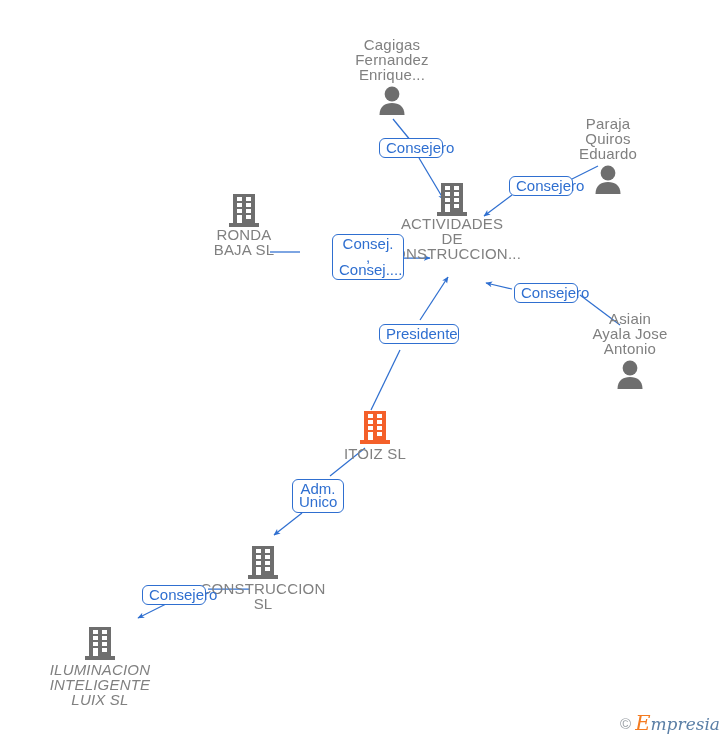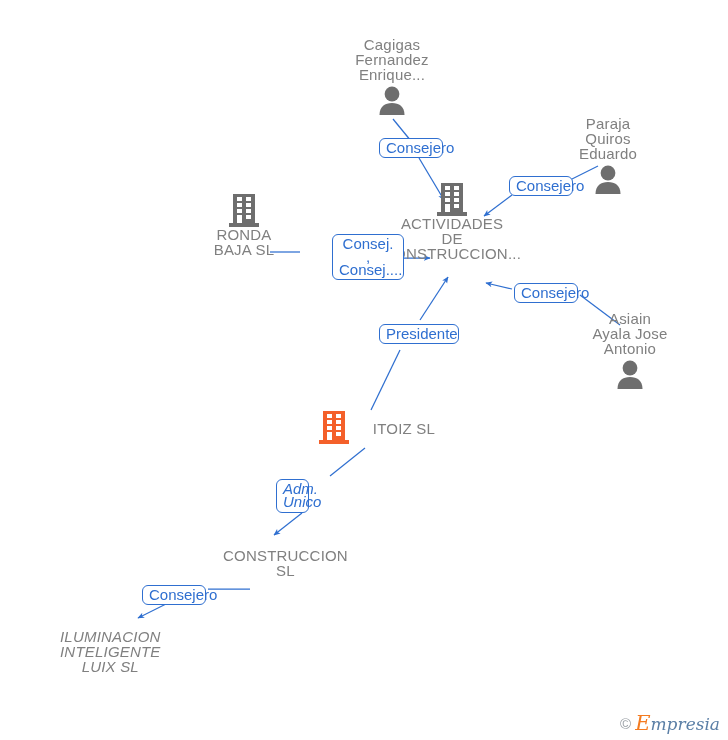--- a/index.html
+++ b/index.html
@@ -42,21 +42,21 @@
   }
   .node.highlight .node-label {
     color: #808080;
   }
   .node-icon {
     display: block;
     margin: 0 auto;
   }
   .node.company .node-label { order: 2; }
   .node-inner { display: flex; flex-direction: column; align-items: center; }
-  .node.label-below .node-inner { flex-direction: row; gap: 20px; }
+  .node.label-below .node-inner { flex-direction: column; }
   .node.label-above .node-inner { flex-direction: column; }
   .node.label-above .node-label { margin-bottom: 3px; }
   .node.label-below .node-label { margin-top: 2px; }
 
   
   .edge-label {
     position: absolute;
     box-sizing: border-box;
     background: #ffffff;
     border: 1px solid #2f6fd0;
@@ -255,21 +255,21 @@
         </div>
       </div>
     </div>
   <div id="labels-layer">
       <div class="edge-label" style="left: 379px; top: 138px; width: 64px; min-height: 19px;">Consejero</div>
       <div class="edge-label" style="left: 509px; top: 176px; width: 64px; min-height: 19px;">Consejero</div>
       <div class="edge-label" style="left: 514px; top: 283px; width: 64px; min-height: 19px;">Consejero</div>
       <div class="edge-label" style="left: 300px; top: 234px; width: 72px; min-height: 34px; margin-left: 32px;">Consej. ,
 Consej....</div>
       <div class="edge-label" style="left: 379px; top: 324px; width: 80px; min-height: 19px;">Presidente</div>
-      <div class="edge-label" style="left: 276px; top: 479px; width: 33px; min-height: 34px; font-style: italic;">Adm.
+      <div class="edge-label" style="left: 292px; top: 479px; width: 52px; min-height: 34px;">Adm.
 Unico</div>
       <div class="edge-label" style="left: 142px; top: 585px; width: 64px; min-height: 19px;">Consejero</div>
     </div>
 
   <div id="watermark">
     <span class="c-mark">©</span>
     <span class="brand"><span class="cap">E</span><span>mpresia</span></span>
   </div>
 
 </div>

